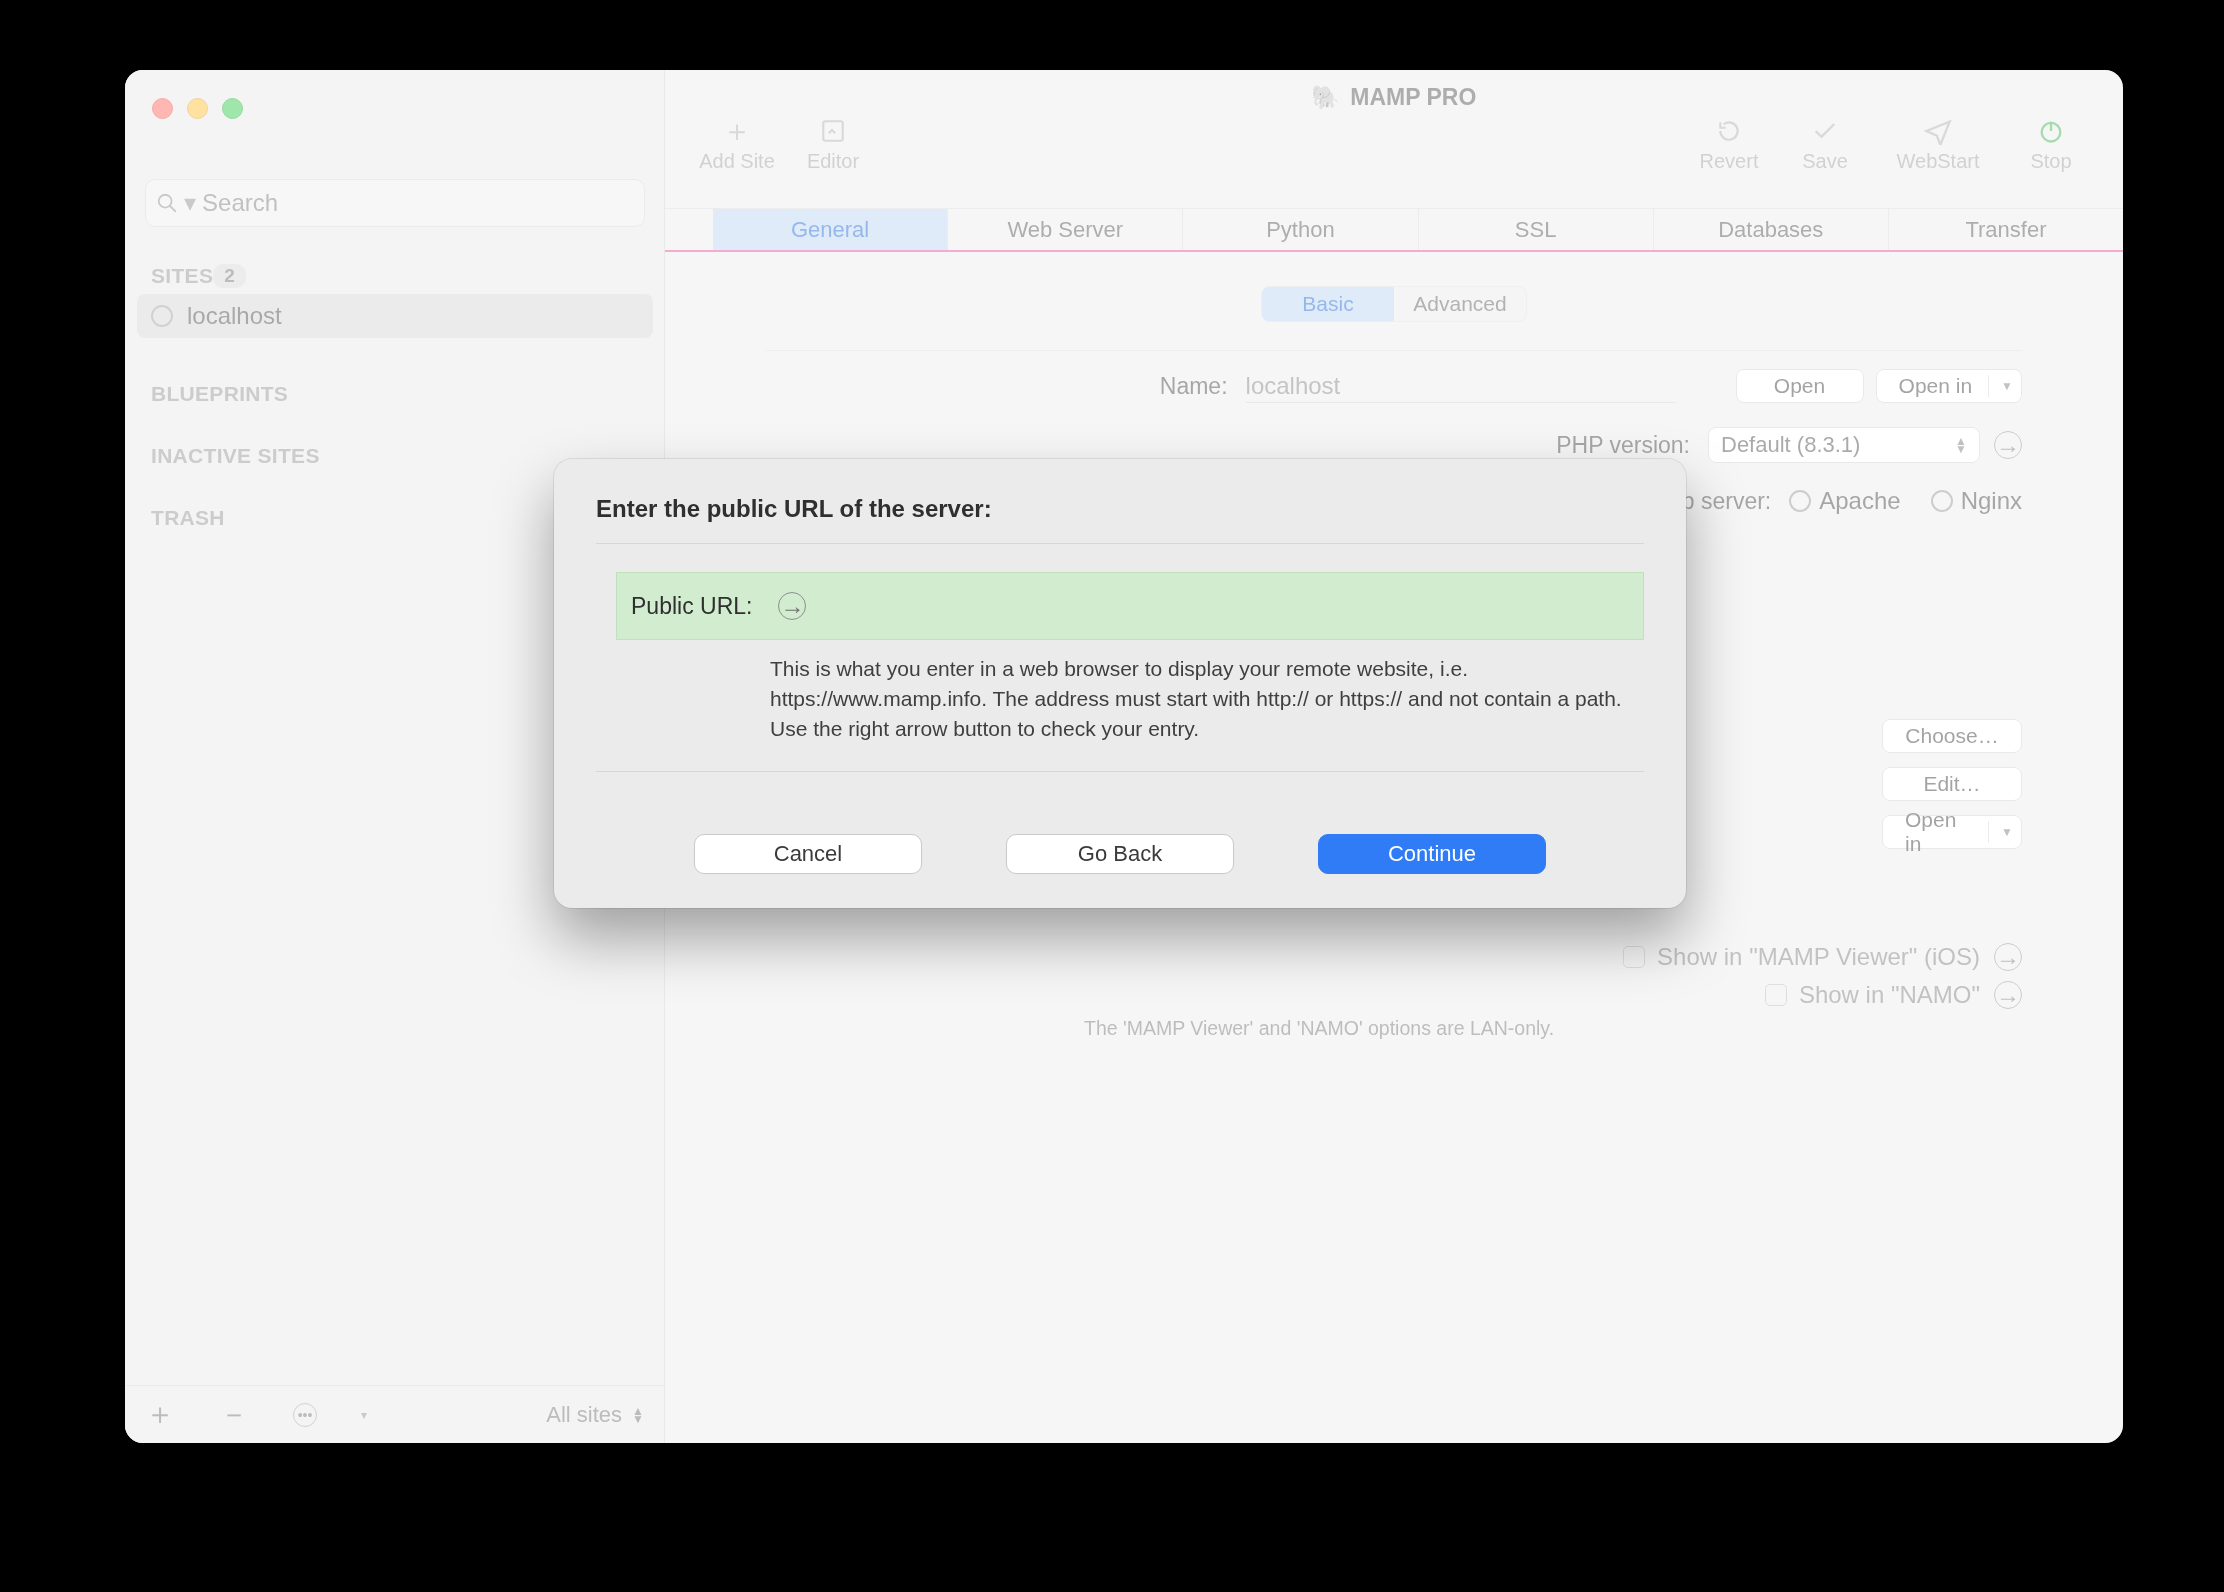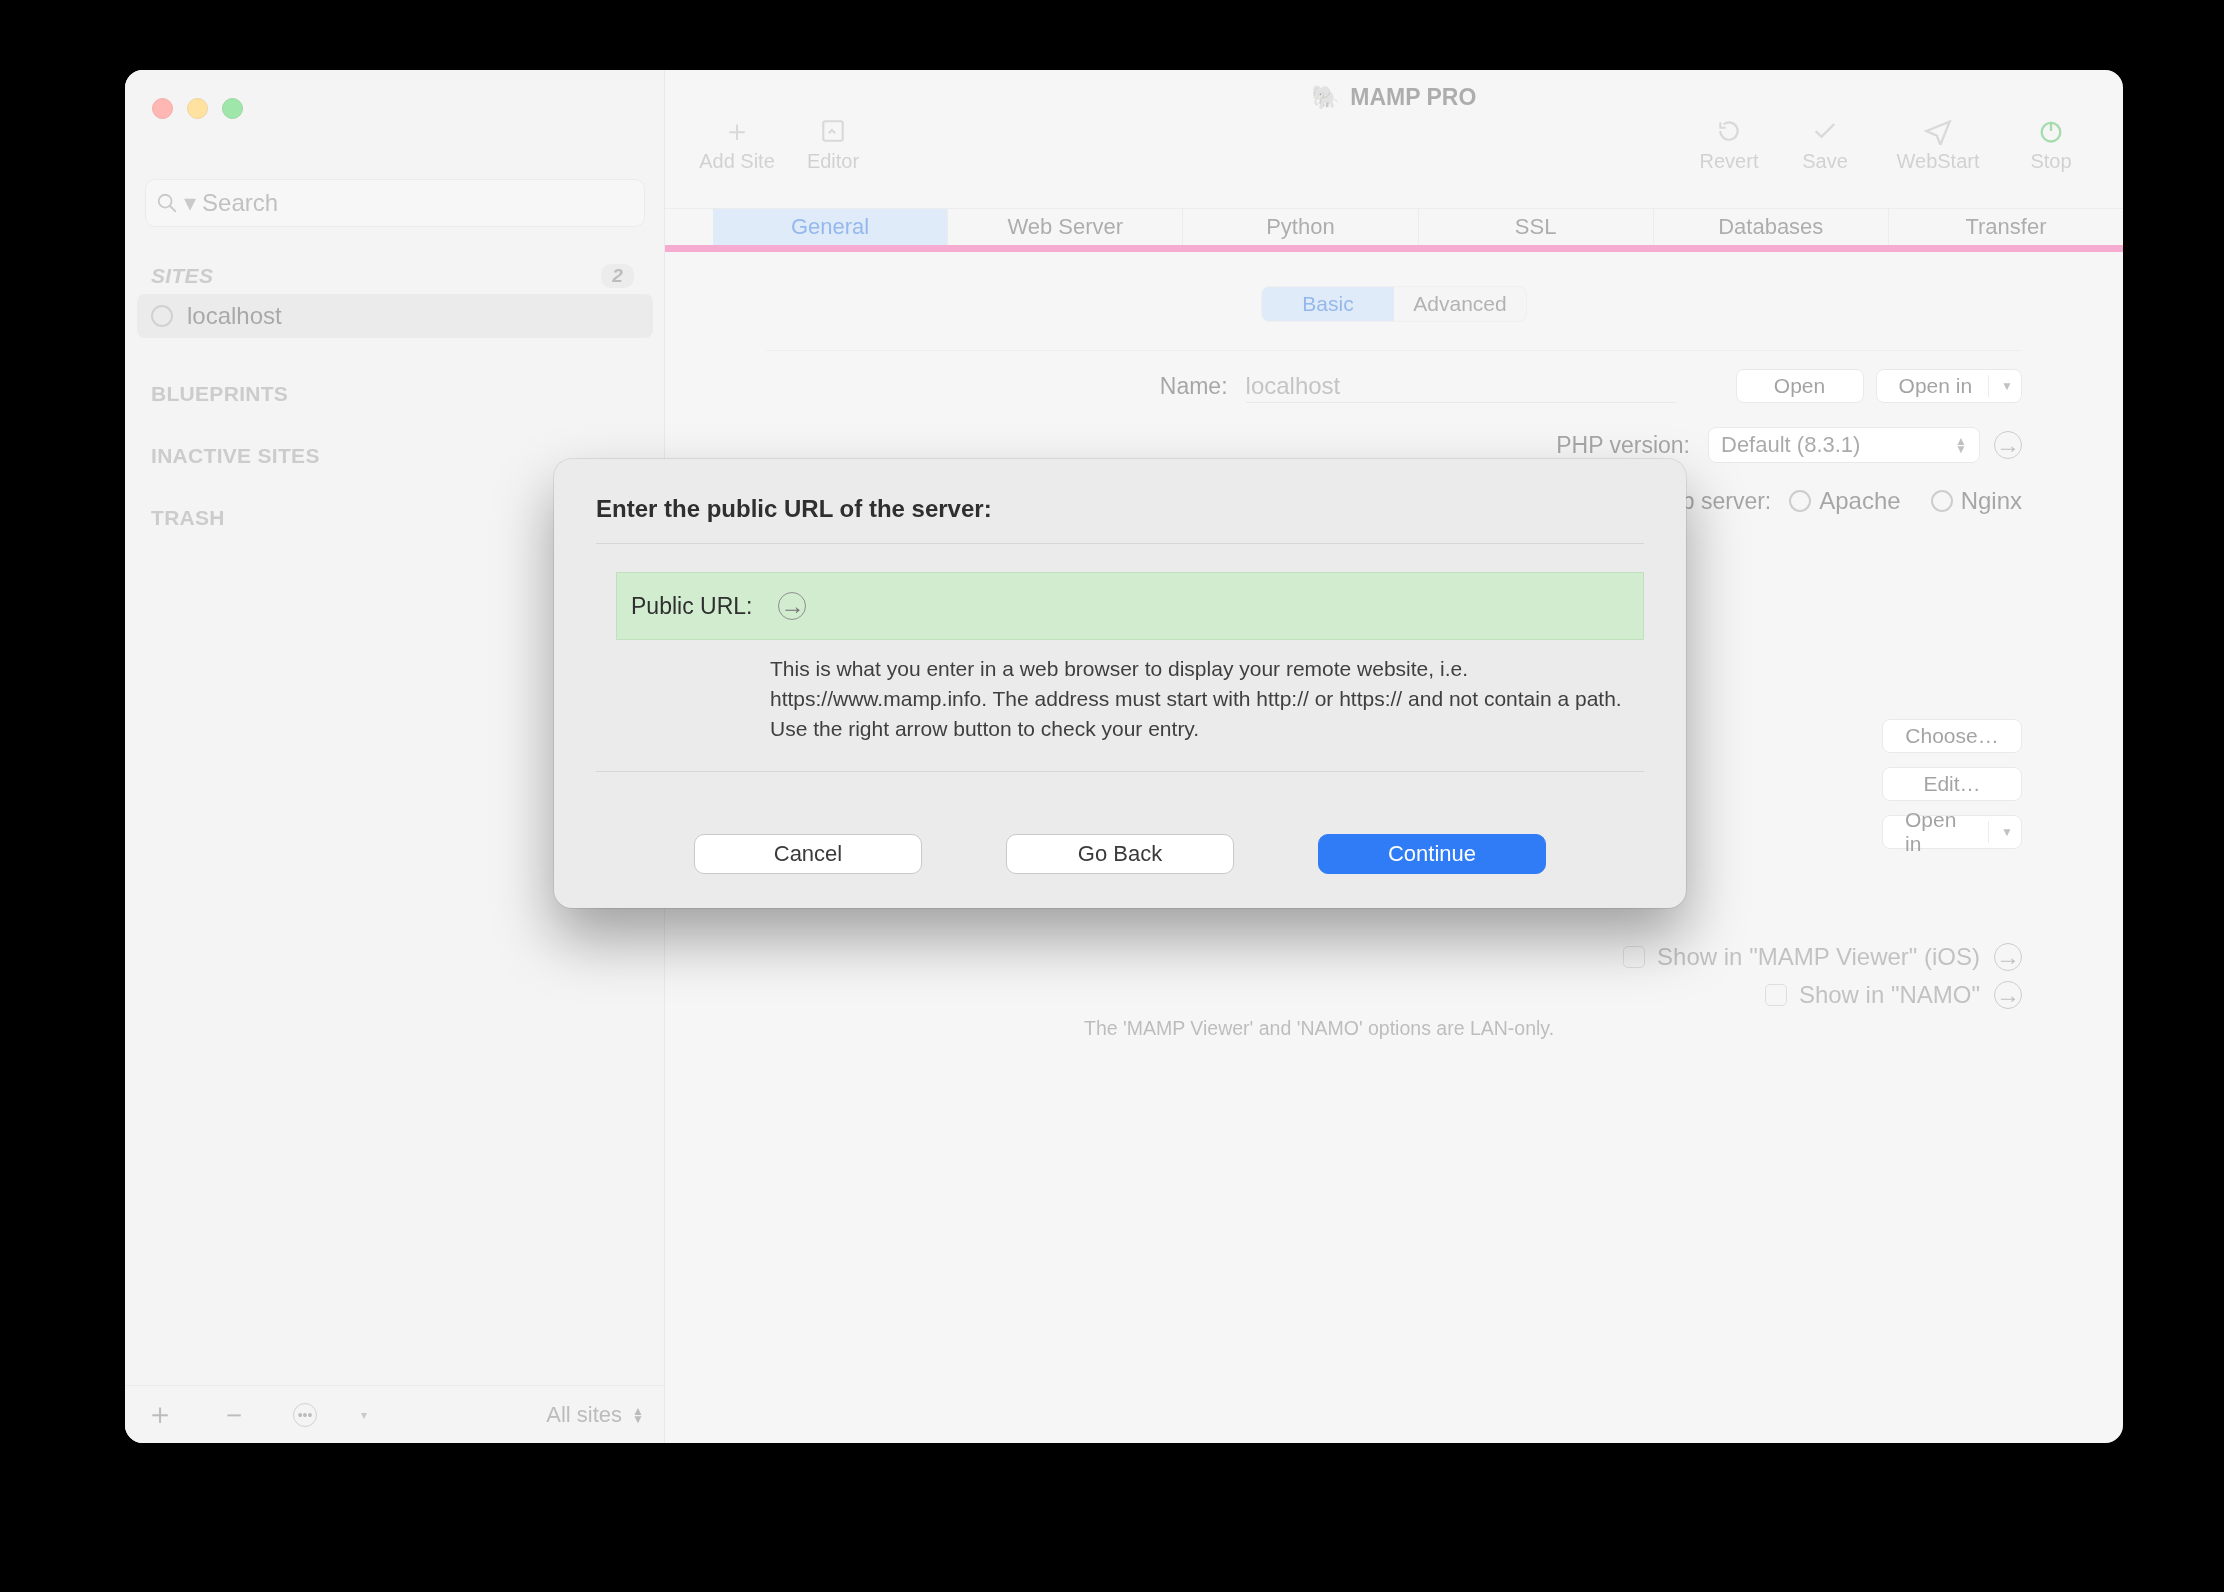--- a/index.html
+++ b/index.html
@@ -51,21 +51,21 @@
     border:1px solid #d2d2d2;
     border-radius: 10px;
     display:flex; align-items:center;
     padding: 0 10px;
     color:#888;
   }
   .search svg { margin-right: 6px; }
   .search input { border:0; background:transparent; font-size:24px; outline:none; width:420px; color:#333;}
 
   .sb-section { position:absolute; left:26px; right:10px; font-size:21px; font-weight:700; color:#8e8e8e; letter-spacing:.3px;}
-  .sb-sites-hdr { top:194px; display:flex; justify-content:space-between; align-items:center; padding-right:20px;font-style:italic;}
+  .sb-sites-hdr { top:194px; display:flex; align-items:center; padding-right:20px;}
   .badge { background:#d5d5d5; color:#6b6b6b; border-radius:10px; padding:1px 11px; font-size:19px; font-weight:600;}
   .site-row {
     position:absolute; top:224px; left:12px; width:516px; height:44px;
     background:#d3d3d3; border-radius:8px;
     display:flex; align-items:center; padding-left:14px; gap:14px;
     color:#414141; font-size:24px;
   }
   .site-circle { width:22px; height:22px; border:2.5px solid #9a9a9a; border-radius:50%; }
   .sb-blue { top:312px; }
   .sb-inactive { top:374px; }
@@ -82,21 +82,21 @@
 
   
   .main { position:absolute; left:540px; right:0; top:0; bottom:0; }
   .titlebar { height:40px; display:flex; align-items:center; justify-content:center; font-size:23px; font-weight:700; color:#4b4b4b; gap:10px; padding-top:14px;}
   .titlebar .logo { color:#3f77c2; }
   .toolbar { height:98px; display:flex; align-items:flex-start; padding:6px 24px 0 24px; }
   .tb-btn { width:96px; display:flex; flex-direction:column; align-items:center; gap:4px; color:#9a9a9a; font-size:20px; }
   .tb-spacer { flex:1; }
   .tb-ico { width:30px; height:30px; display:flex; align-items:center; justify-content:center; }
 
-  .tabs { display:flex; border-top:1px solid #d5d5d5; border-bottom:7px solid #ec4899; height:44px;padding-left:48px; }
+  .tabs { display:flex; border-top:1px solid #d5d5d5; border-bottom:2px solid #ec4899; height:44px;padding-left:48px; }
   .tab { flex:1; display:flex; align-items:center; justify-content:center; font-size:22px; color:#4a4a4a; border-right:1px solid #d5d5d5; }
   .tab:last-child{border-right:0;}
   .tab.active { background:#b8d2f0; color:#1463d6; }
 
   .subtabs { margin:34px auto 0; width:266px; height:36px; display:flex; background:#e9e9e9; border-radius:8px; border:1px solid #dcdcdc;}
   .subtab { flex:1; display:flex; align-items:center; justify-content:center; font-size:21px; color:#555;}
   .subtab.active { background:#b8d2f0; color:#1463d6; border-radius:7px 0 0 7px;}
 
   .form { margin:28px auto 0; width:1256px; border-top:1px solid #dadada; padding-top:18px;}
   .row { display:flex; align-items:center; margin-bottom:24px;justify-content:flex-end; }

